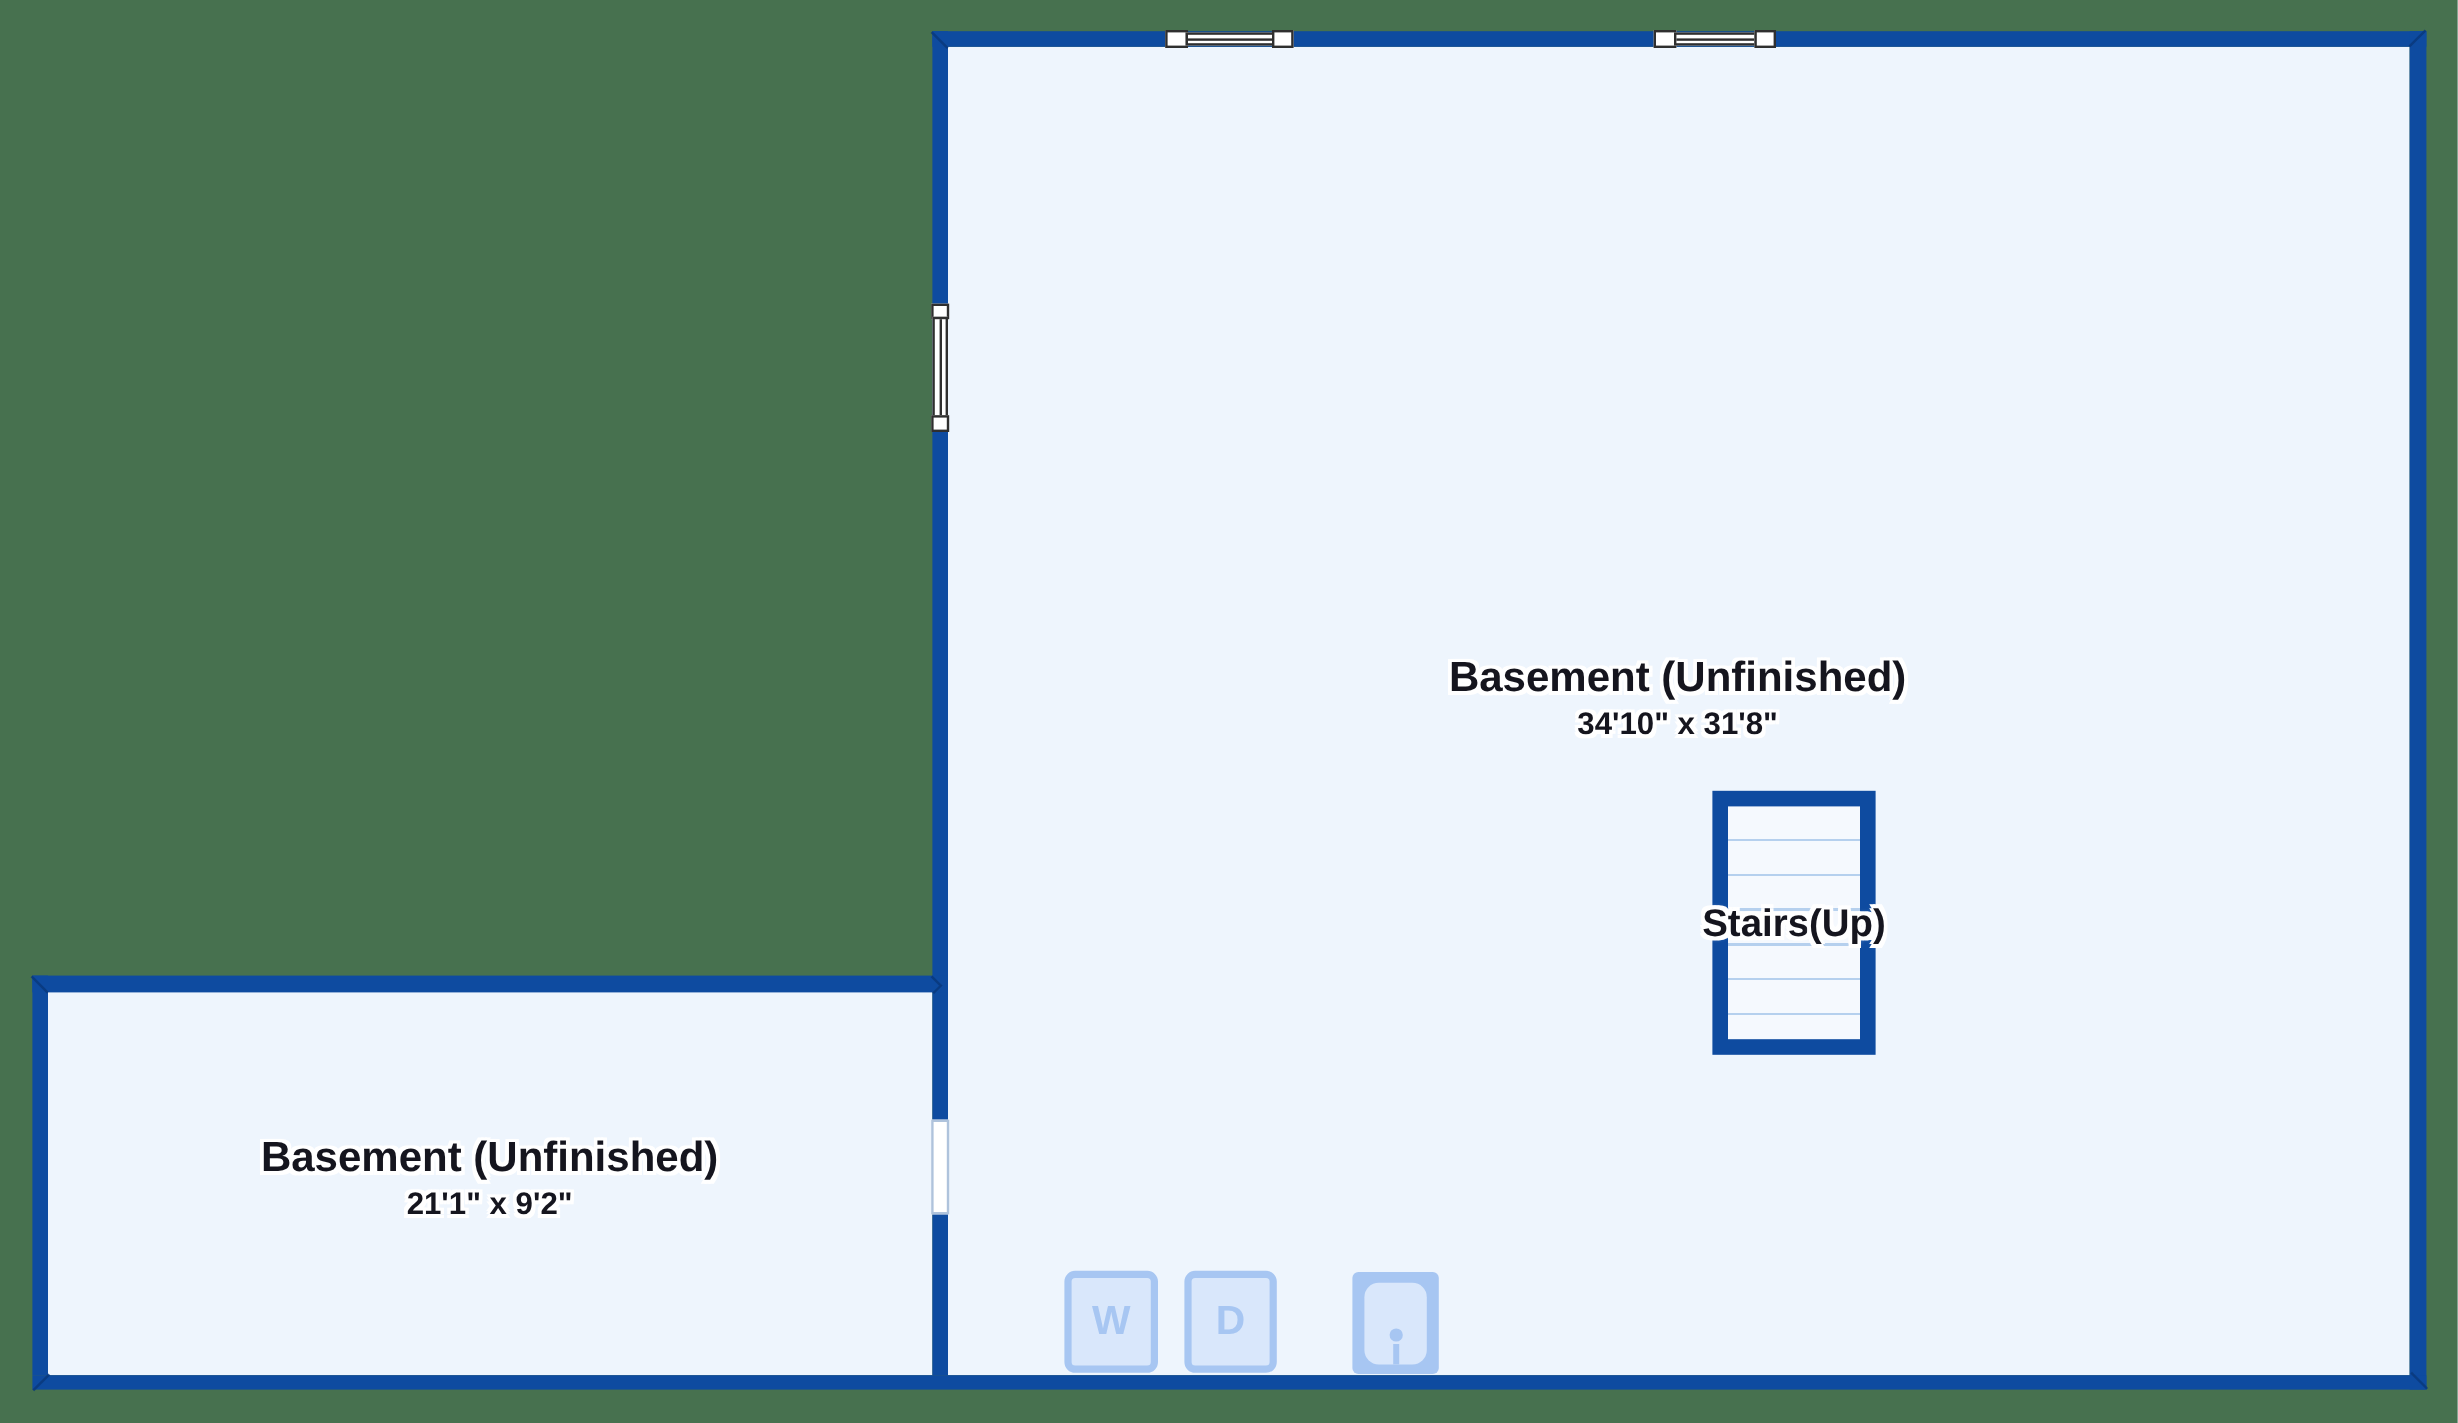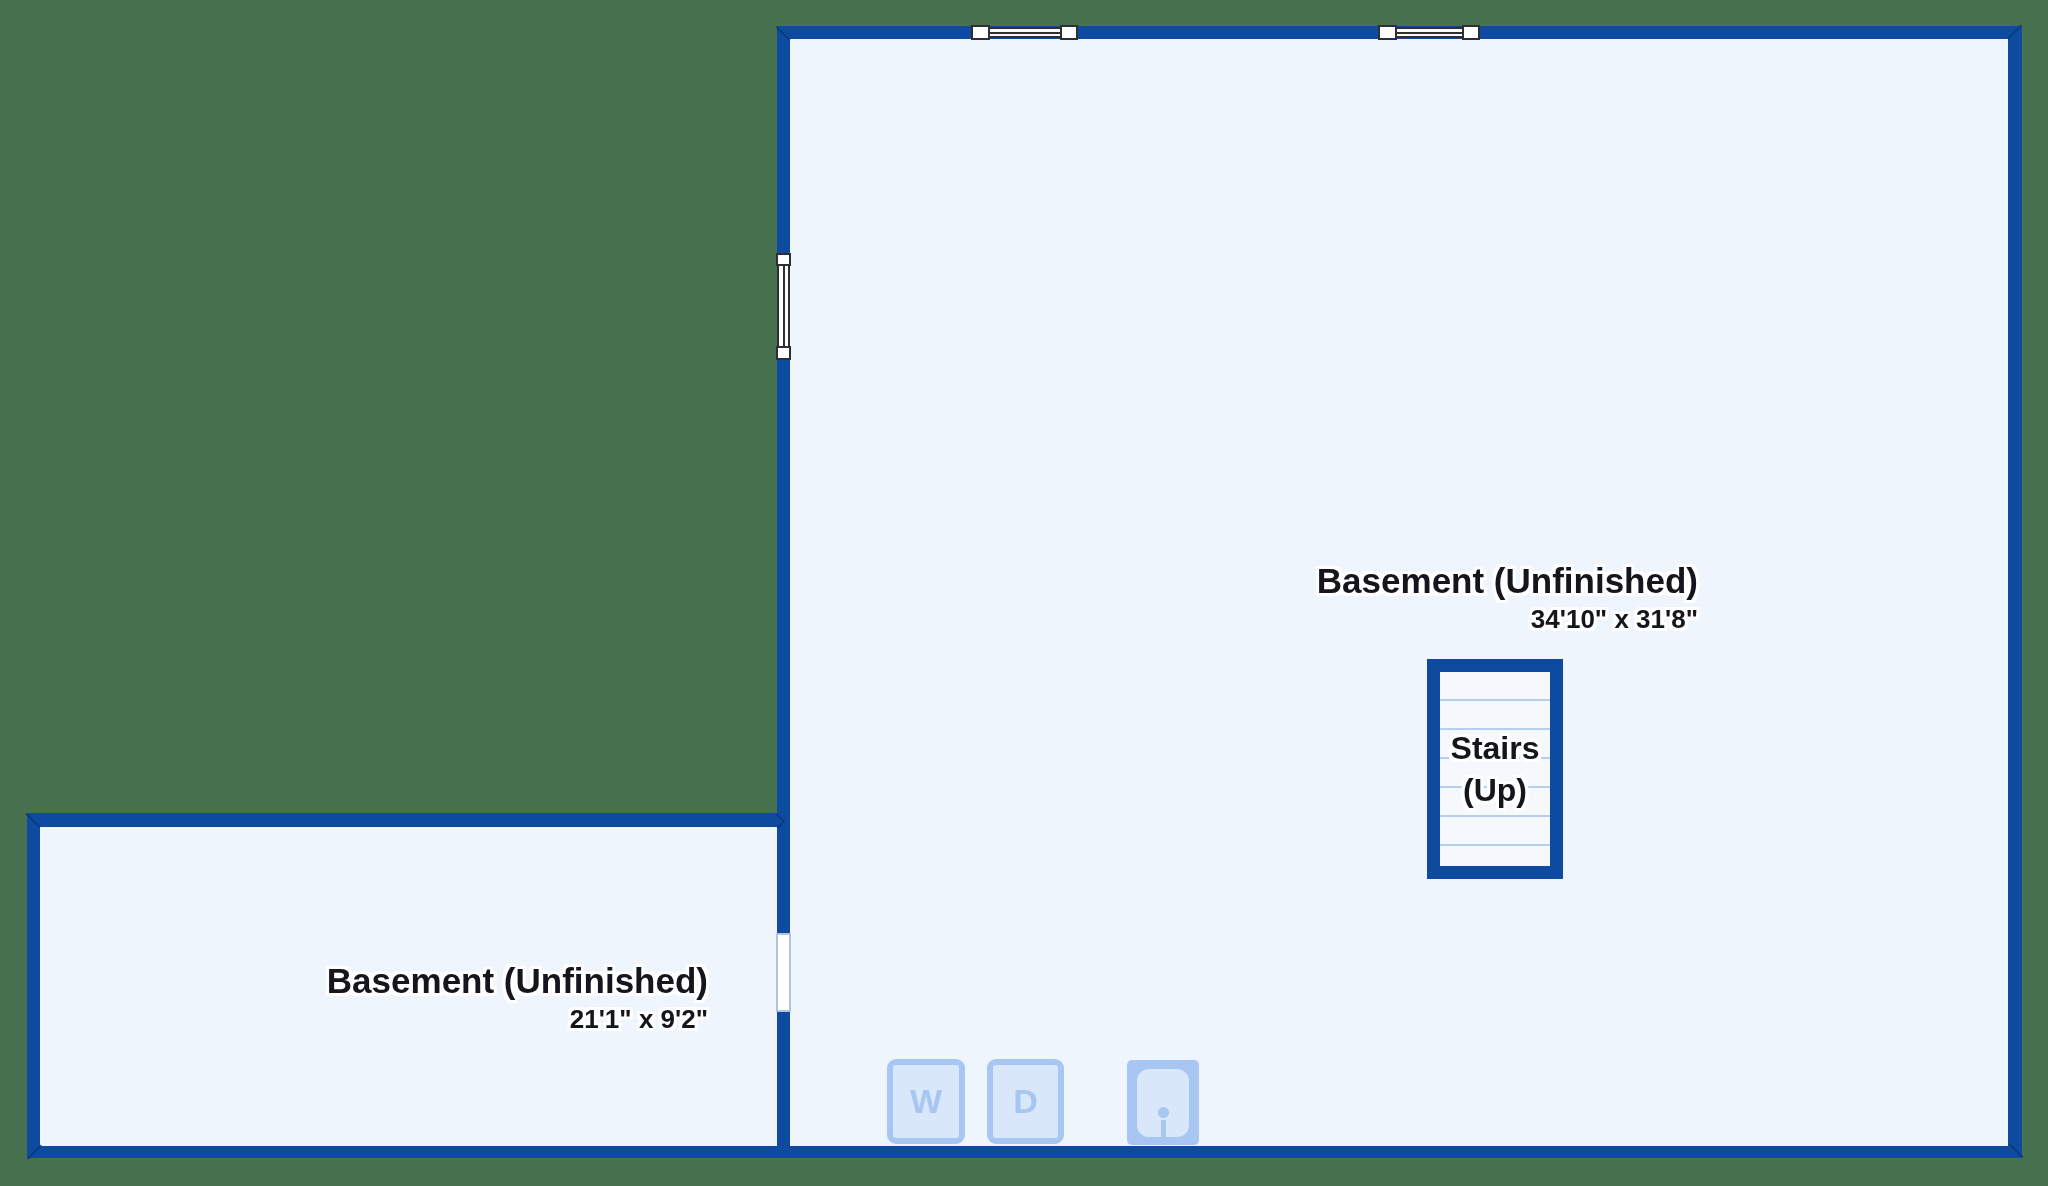--- a/index.html
+++ b/index.html
@@ -41,27 +41,27 @@
   .door{background:#fff;border:2px solid var(--door_frame);}
   
   .stairs{left:1427px;top:659px;width:136px;height:220px;background:var(--wall);}
   .stairs-treads{
     position:absolute;left:13px;top:13px;width:110px;height:194px;
     background-color:var(--stairs_floor);
     background-image:repeating-linear-gradient(to bottom, transparent 0px, transparent 27px, var(--stair_tread) 27px, var(--stair_tread) 29px);
   }
   .stairs-label{
     position:absolute;left:-30px;right:-30px;top:0;bottom:0;
-    display:flex;flex-direction:column;align-items:center;justify-content:center;
+    display:flex;flex-direction:row;align-items:center;justify-content:center;
     font-weight:700;font-size:32px;line-height:42px;color:var(--text);
     text-align:center;z-index:6;
   }
   
   .room-label{
-    position:absolute;width:600px;text-align:right;color:var(--text);z-index:5;margin-top:16px;
+    position:absolute;width:600px;text-align:center;color:var(--text);z-index:5;
   }
   .room-label .name{font-weight:700;font-size:35px;line-height:40px;}
   .room-label .dims{font-weight:700;font-size:26px;line-height:30px;margin-top:3px;}
   .halo{
     text-shadow:
       -3px -3px 0 #fff, 3px -3px 0 #fff, -3px 3px 0 #fff, 3px 3px 0 #fff,
       0 -3px 0 #fff, 0 3px 0 #fff, -3px 0 0 #fff, 3px 0 0 #fff,
       0 0 5px #fff;
   }
   .label-large{left:1098px;top:545px;}

